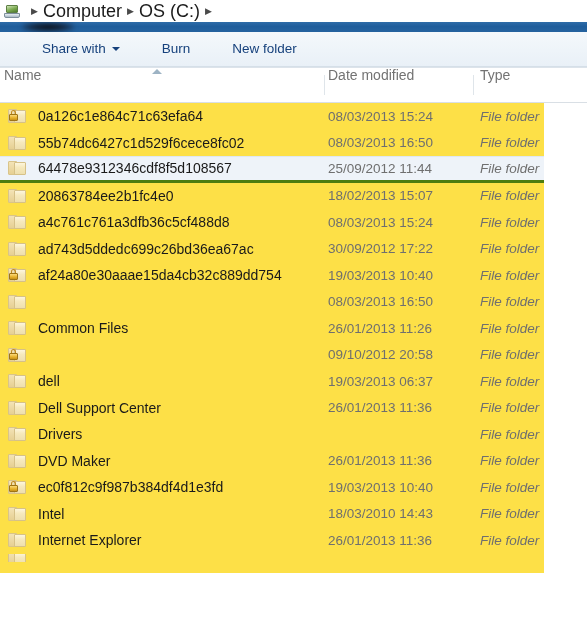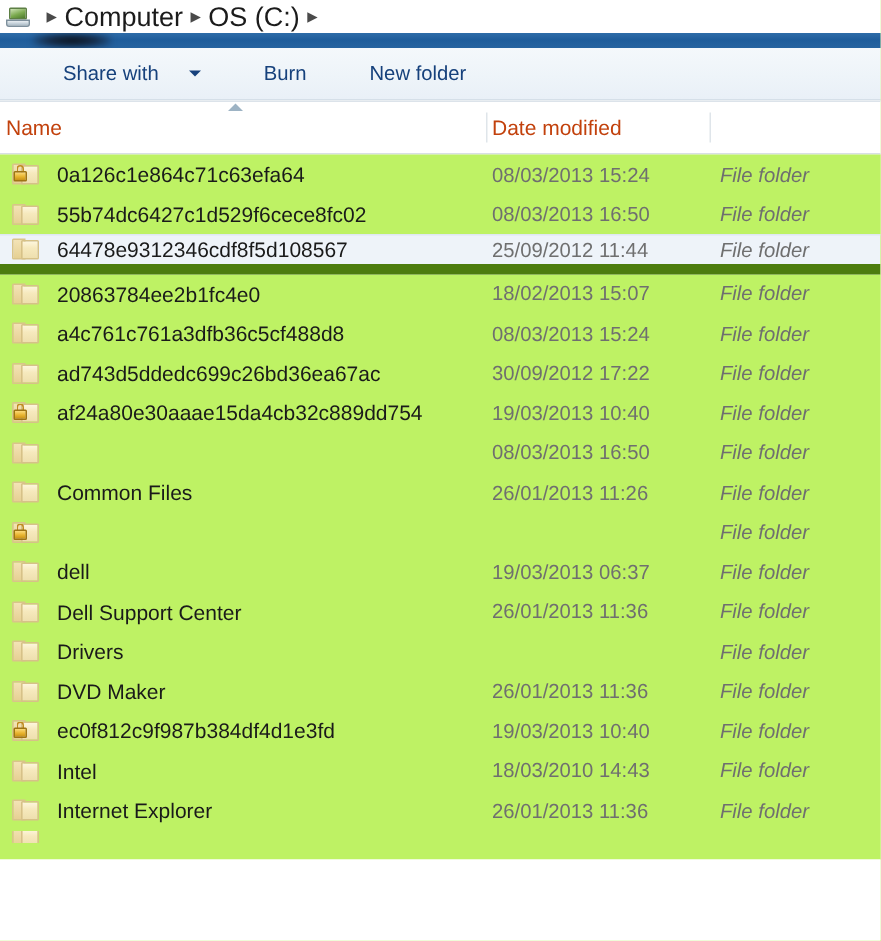--- a/index.html
+++ b/index.html
@@ -91,21 +91,21 @@
     display: flex;
     align-items: center;
   }
   .tb-btn {
     font-size: 13.5px;
     color: #16417c;
     padding: 5px 9px;
     white-space: nowrap;
     display: flex;
     align-items: center;
-    gap: 20px;
+    gap: 6px;
     border: 1px solid transparent;
     border-radius: 2px;
     cursor: default;
     line-height: 1;
   }
   .tb-btn:first-child { margin-left: 32px; }
   #share-with-button { margin-right: 22px; }
   #burn-button { margin-right: 22px; justify-content: flex-end; }
   .caret-down {
     width: 0; height: 0;
@@ -128,23 +128,22 @@
     position: absolute;
     left: 0; top: 0;
     width: 587px; height: 1px;
     background: #dce3ea;
   }
   .ch {
     position: absolute;
     top: 0;
     height: 35px;
     display: flex;
-    align-items: center;
     font-size: 14px;
-    color: #c2410c;
+    color: #737373;
     white-space: nowrap;
     cursor: default;
   }
   #column-header-name  { left: 4px;   width: 322px; }
   #column-header-date  { left: 328px; width: 145px; }
   #column-header-type  { left: 480px; width: 105px; }
   .ch-divider {
     position: absolute;
     top: 8px;
     width: 1px; height: 20px;
@@ -158,37 +157,37 @@
     width: 0; height: 0;
     border-left: 5px solid transparent;
     border-right: 5px solid transparent;
     border-bottom: 5px solid #9db3c4;
   }
 
   
   .filelist {
     position: absolute;
     left: 0; top: 103px;
-    width: 587px;
+    width: 544px;
     height: 470px;
-    background: #bef264;
+    background: #fde047;
     overflow: hidden;
   }
   .row {
     position: relative;
     height: 26.5px;
     display: flex;
     align-items: center;
     box-sizing: border-box;
     cursor: default;
   }
   .row.selected {
     background: #eef3f9;
     border-top: 1px solid #dfe8f2;
-    border-bottom: 7px solid #4d7c0f;
+    border-bottom: 3px solid #4d7c0f;
   }
 
   
   .folder-icon {
     position: relative;
     width: 19px; height: 16px;
     margin-left: 8px;
     margin-right: 11px;
     flex: none;
   }
@@ -305,20 +304,23 @@
   <div class="hdr-topline"></div>
   <div class="sort-arrow"></div>
   <div class="ch" id="column-header-name">
     <span>Name</span>
   </div>
   <div class="ch-divider" id="divider-name-date"></div>
   <div class="ch" id="column-header-date">
     <span>Date modified</span>
   </div>
   <div class="ch-divider" id="divider-date-type"></div>
+  <div class="ch" id="column-header-type">
+    <span>Type</span>
+  </div>
 </div>
 
 <div class="filelist" id="file-list">
     <div class="row">
       <div class="folder-icon">
         <div class="back"></div>
         <div class="front"></div>
         <div class="lock-badge">
           <div class="shackle"></div>
           <div class="body"></div>
@@ -405,20 +407,21 @@
     </div>
     <div class="row">
       <div class="folder-icon">
         <div class="back"></div>
         <div class="front"></div>
         <div class="lock-badge">
           <div class="shackle"></div>
           <div class="body"></div>
         </div>
       </div>
+      <span class="cell-date">09/10/2012 20:58</span>
       <span class="cell-type">File folder</span>
     </div>
     <div class="row">
       <div class="folder-icon">
         <div class="back"></div>
         <div class="front"></div>
       </div>
       <span class="cell-name">dell</span>
       <span class="cell-date">19/03/2013 06:37</span>
       <span class="cell-type">File folder</span>

